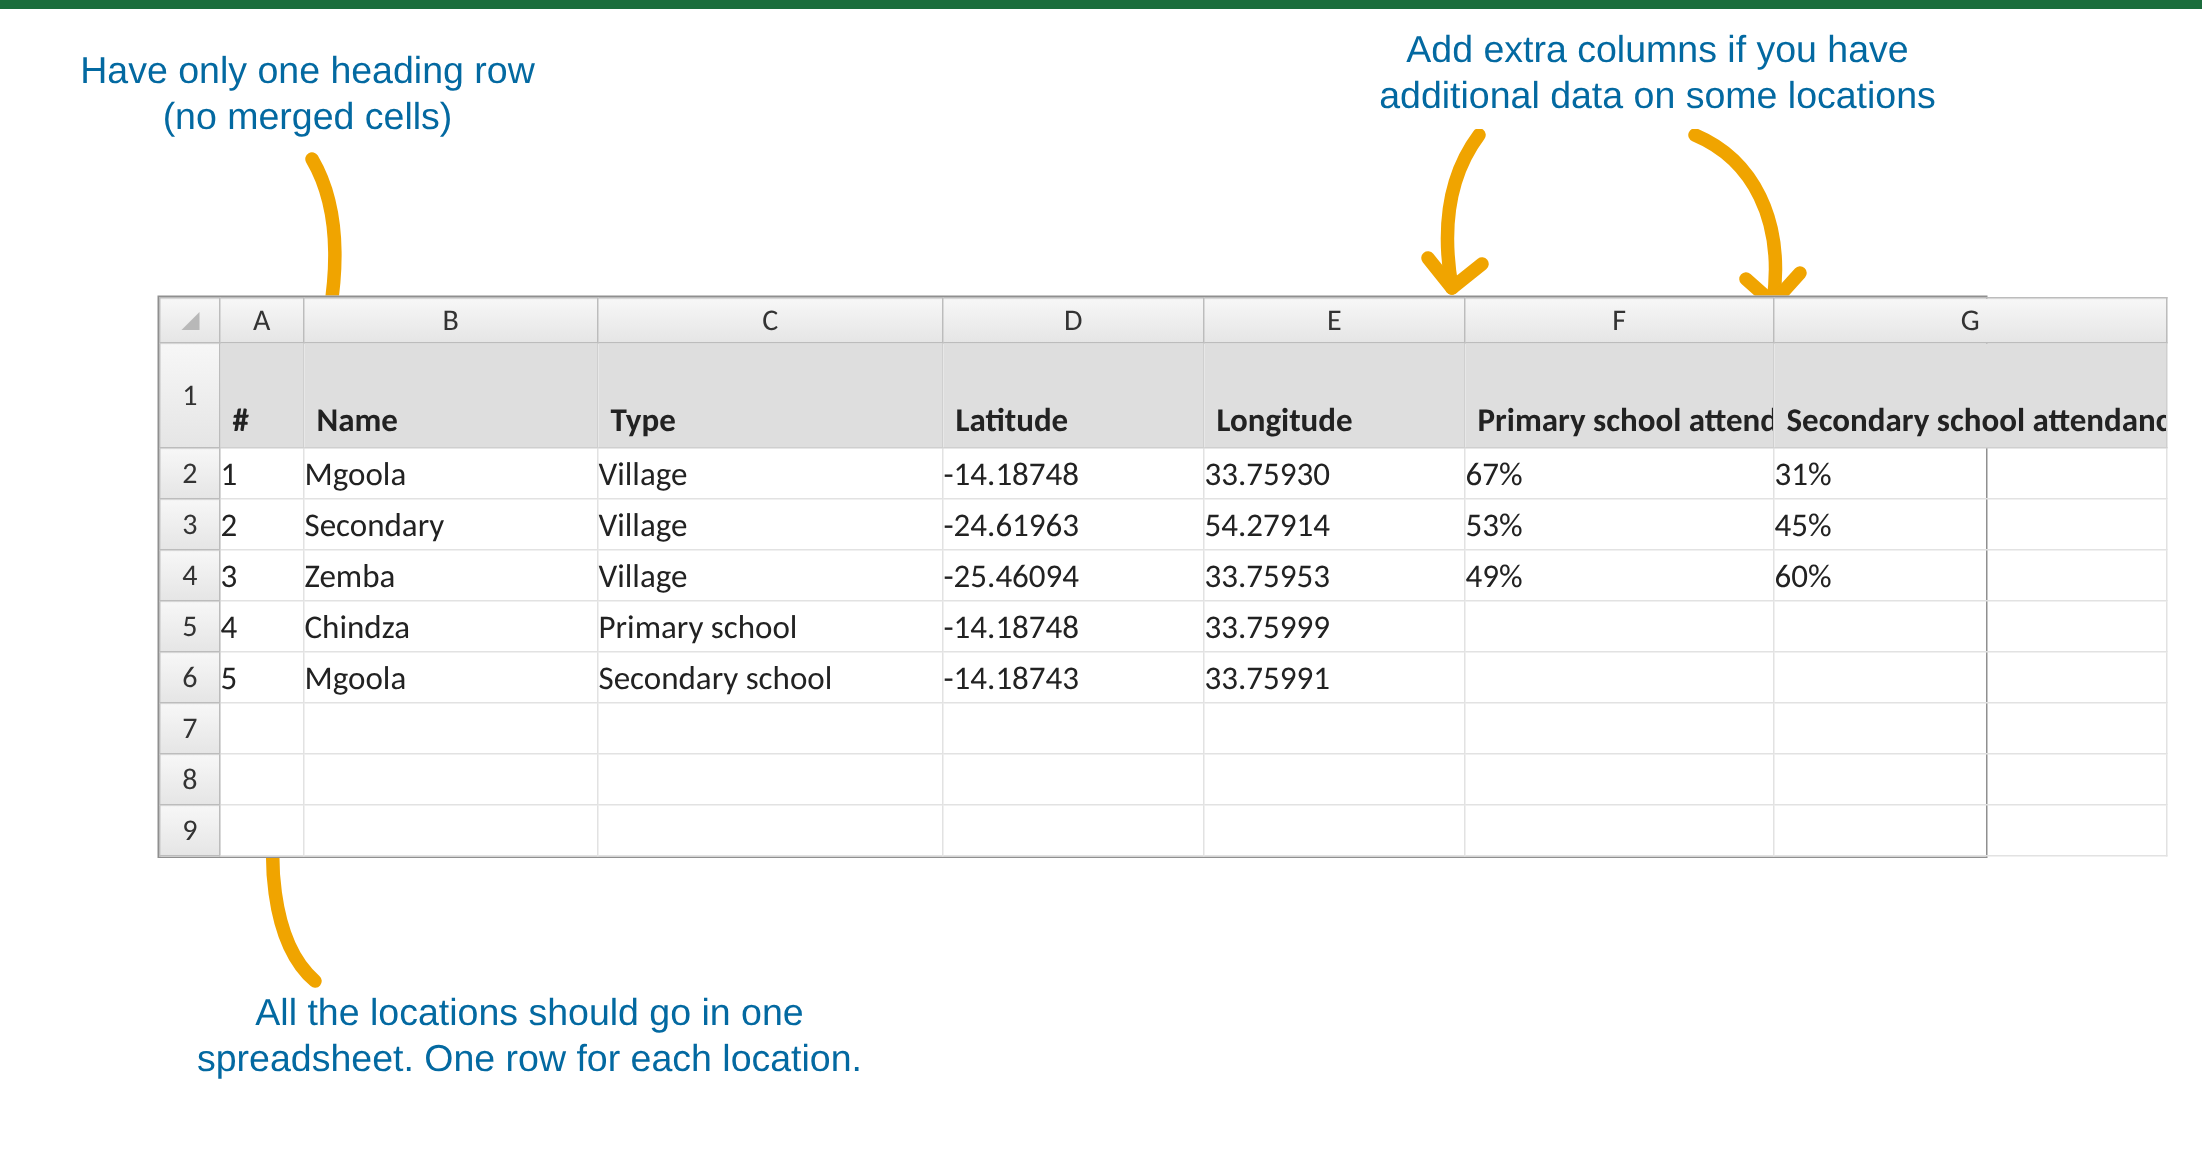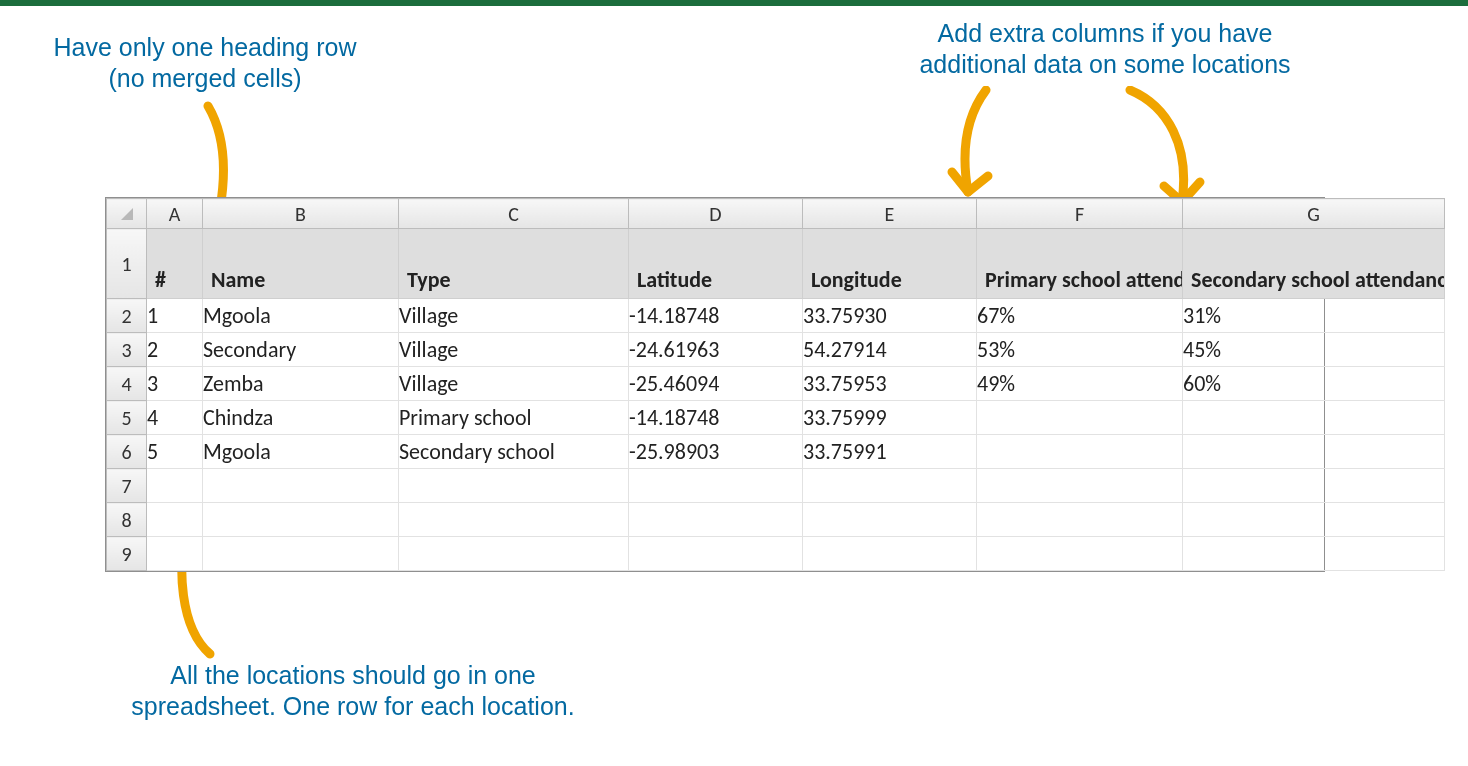--- a/index.html
+++ b/index.html
@@ -226,21 +226,21 @@
       <td class="cell ta-r">-14.18748</td>
       <td class="cell ta-r">33.75999</td>
       <td class="cell ta-r"></td>
       <td class="cell ta-r"></td>
     </tr>
     <tr>
       <td class="rownum">6</td>
       <td class="cell ta-r">5</td>
       <td class="cell ta-l">Mgoola</td>
       <td class="cell ta-l">Secondary school</td>
-      <td class="cell ta-r">-25.98903</td>
+      <td class="cell ta-r">-14.18743</td>
       <td class="cell ta-r">33.75991</td>
       <td class="cell ta-r"></td>
       <td class="cell ta-r"></td>
     </tr>
 
     <tr>
       <td class="rownum">7</td>
       <td class="cell"></td>
           <td class="cell"></td>
       <td class="cell"></td>

